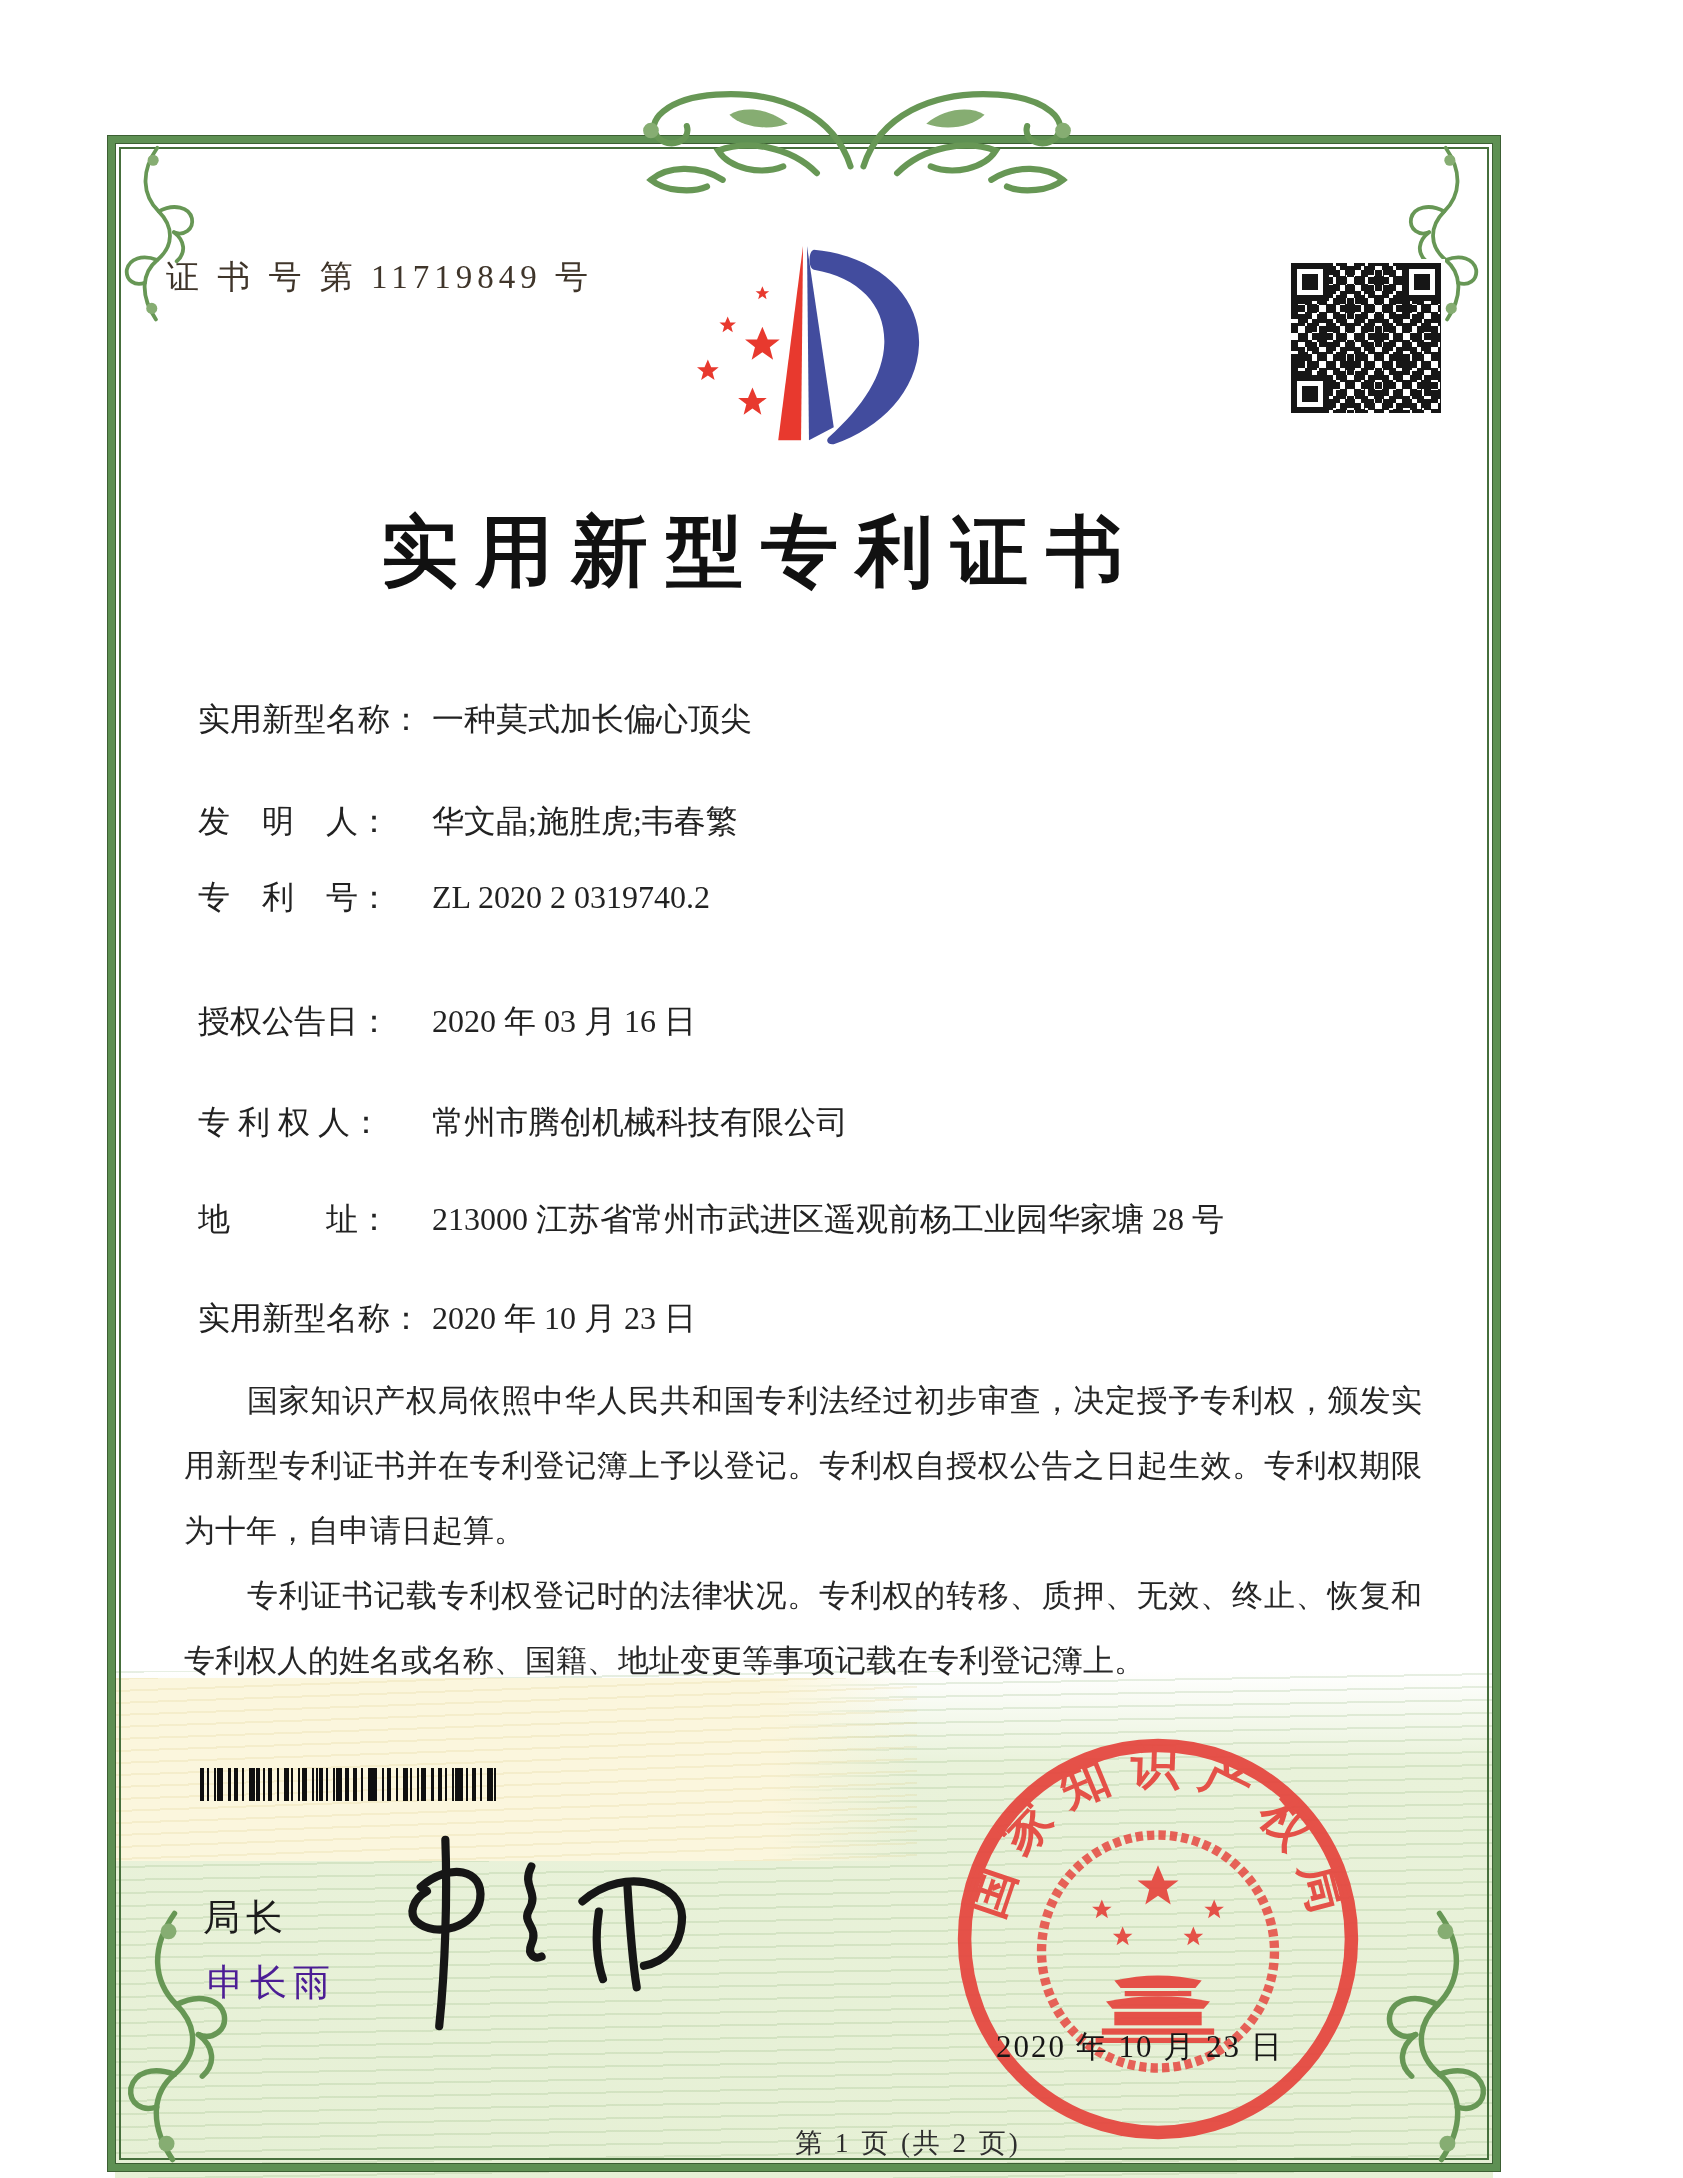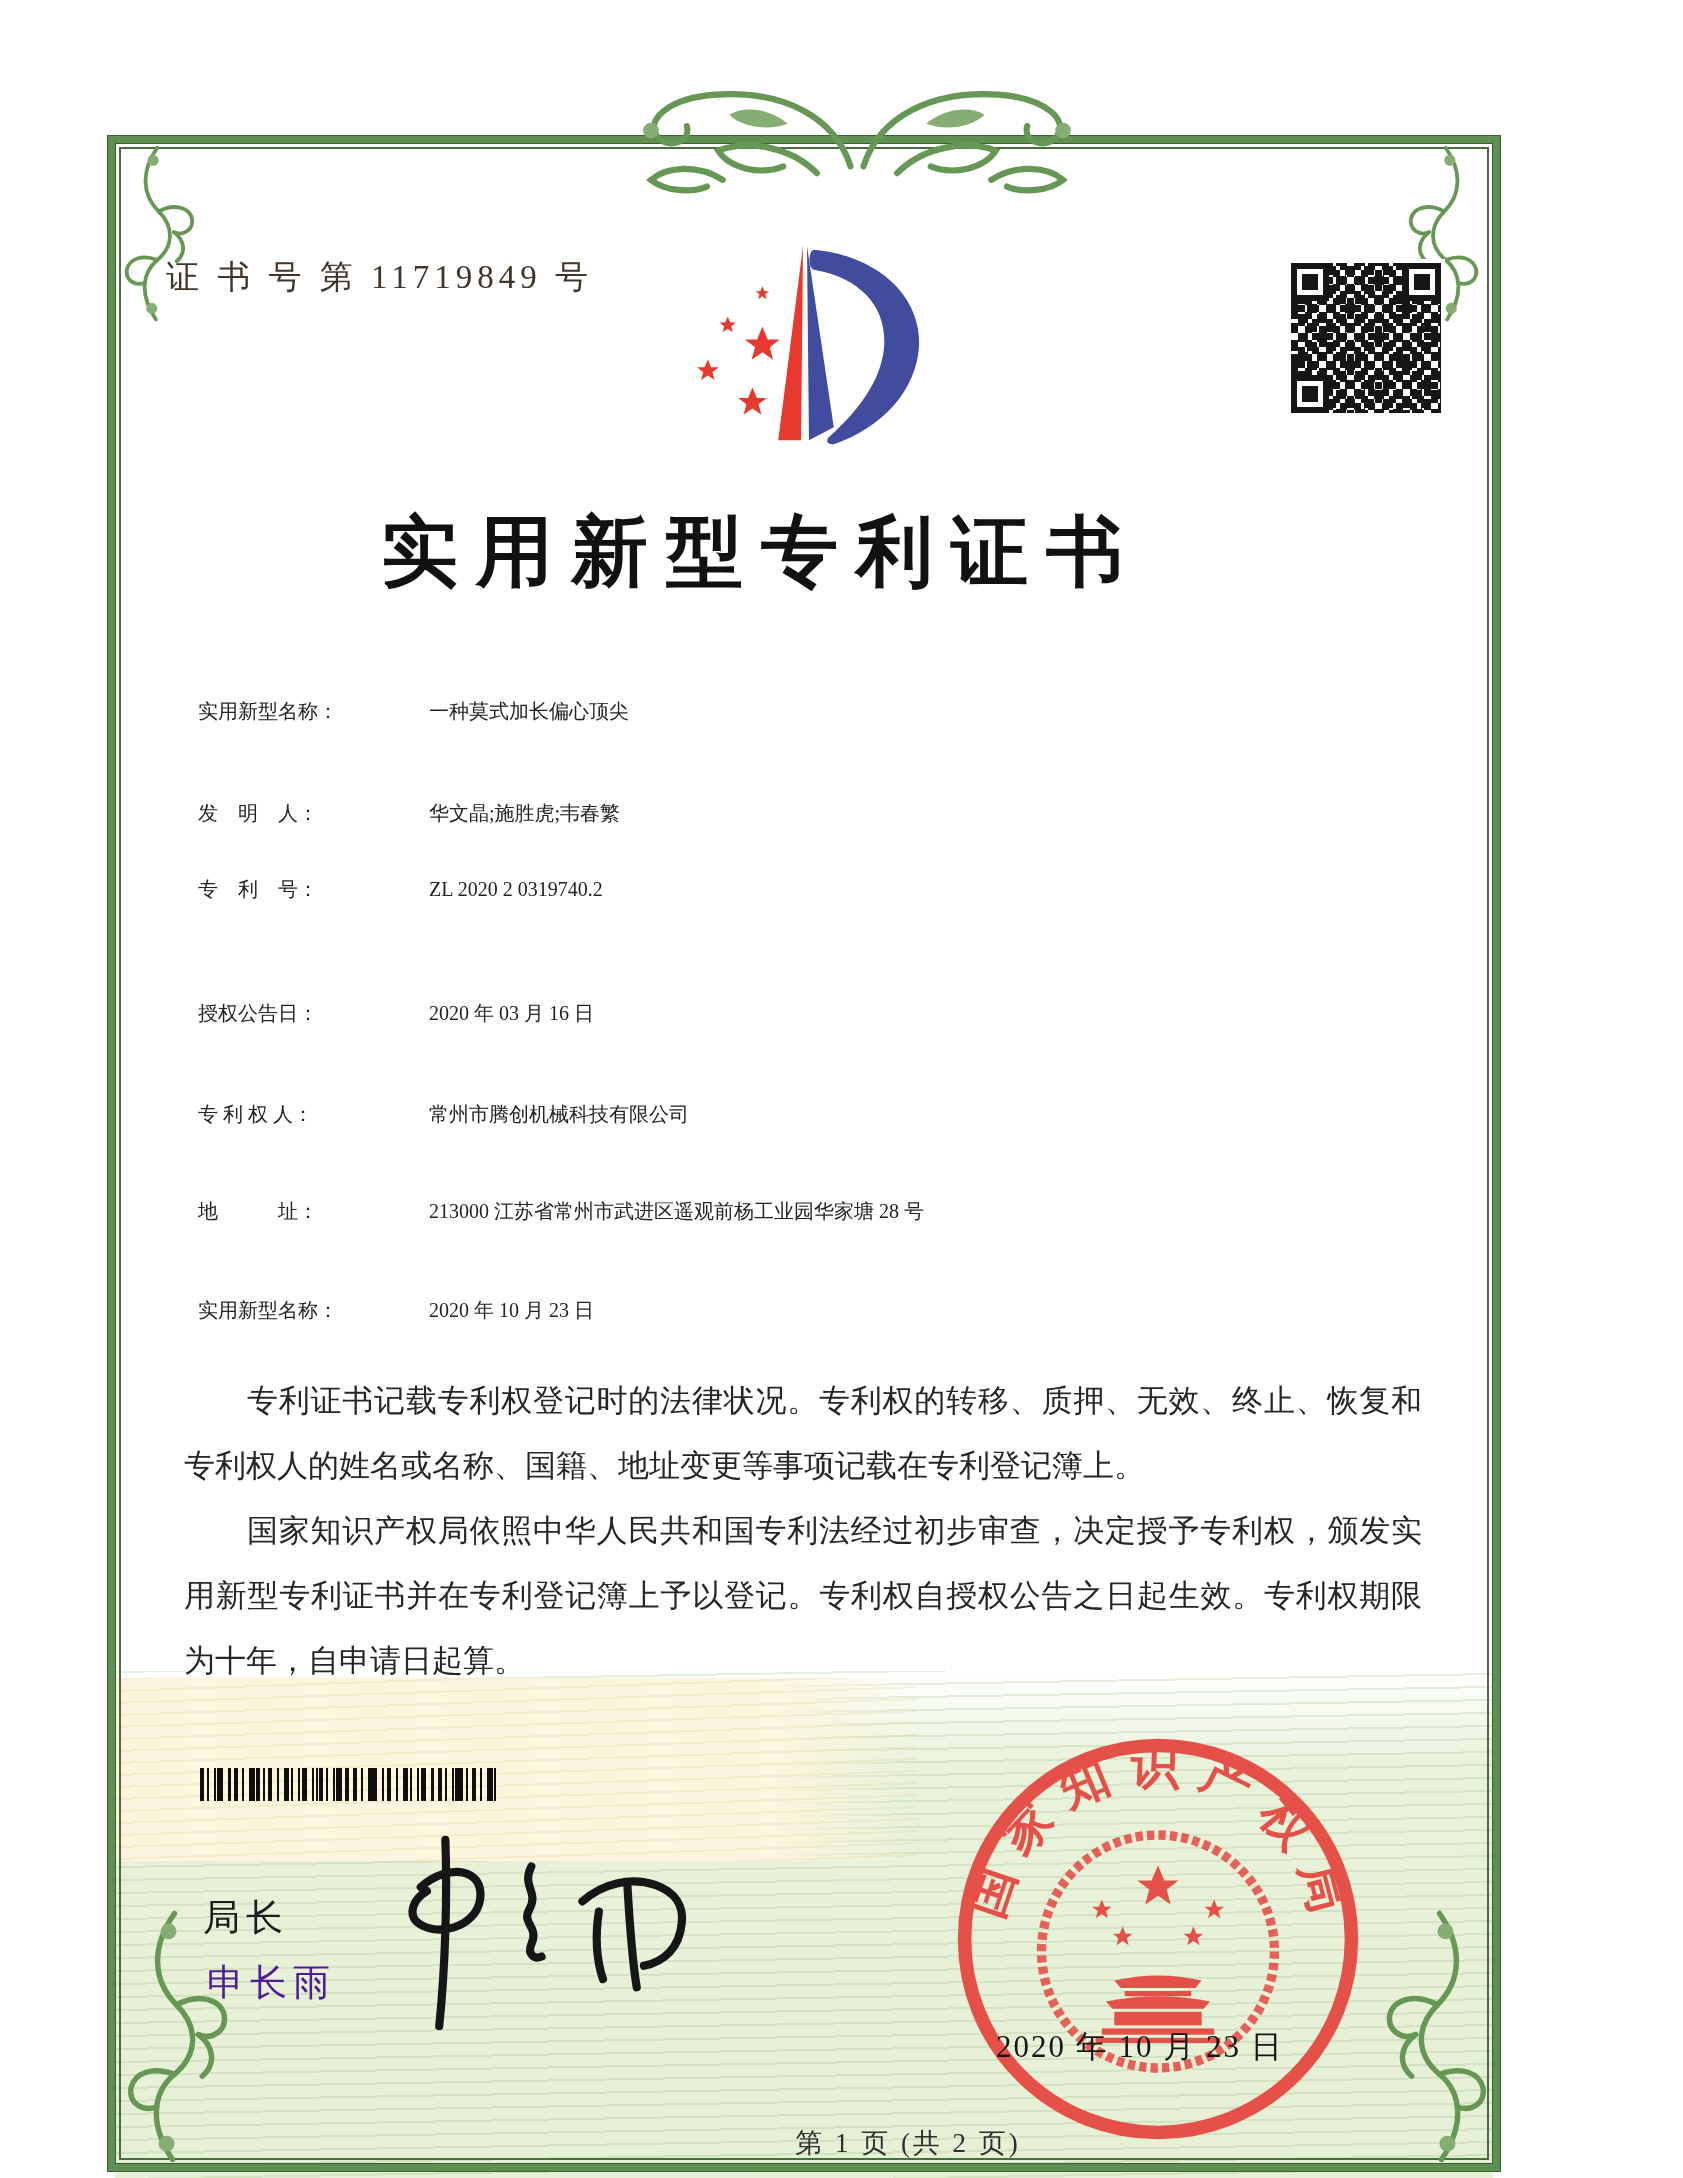--- a/index.html
+++ b/index.html
@@ -48,21 +48,21 @@
   }
   .qr .finder{position:absolute;width:38px;height:38px;border:6px solid #161616;background:#fff;box-sizing:border-box;}
   .qr .finder::after{content:'';position:absolute;inset:5px;background:#161616;}
   .qr .f-tl{left:4px;top:4px;} .qr .f-tr{right:4px;top:4px;} .qr .f-bl{left:4px;bottom:4px;}
   .title{
     position:absolute;left:108px;width:1288px;top:501px;margin:0;
     text-align:center;font-size:77px;font-weight:bold;letter-spacing:18px;text-indent:18px;
     color:#111;white-space:nowrap;
   }
   
-  .row{position:absolute;left:198px;width:1297px;font-size:20px;white-space:nowrap;color:#222;}
+  .row{position:absolute;left:198px;width:1297px;font-size:32px;white-space:nowrap;color:#222;}
   .lab{display:inline-block;min-width:226px;}
   .pair2{position:absolute;left:612px;top:0;}
   
   .paras{position:absolute;left:184px;top:1368px;width:1238px;}
   .paras p{margin:0;font-size:31px;line-height:65px;text-indent:63px;text-align:justify;color:#262626;}
   
   .barcode{
     position:absolute;left:200px;top:1768px;width:300px;height:33px;
     background-image:
       repeating-linear-gradient(90deg,#0f0f0f 0 2px,transparent 2px 7px),
@@ -183,22 +183,22 @@
   <div class="row" style="top:1198px">
     <span class="lab">地　　　址：</span>
     <span class="val">213000 江苏省常州市武进区遥观前杨工业园华家塘 28 号</span>
   </div>
   <div class="row" style="top:1297px">
     <span class="lab">实用新型名称：</span>
     <span class="val">2020 年 10 月 23 日</span>
   </div>
 
   <div class="paras">
+    <p>国家知识产权局依照中华人民共和国专利法经过初步审查，决定授予专利权，颁发实用新型专利证书并在专利登记簿上予以登记。专利权自授权公告之日起生效。专利权期限为十年，自申请日起算。</p>
     <p>专利证书记载专利权登记时的法律状况。专利权的转移、质押、无效、终止、恢复和专利权人的姓名或名称、国籍、地址变更等事项记载在专利登记簿上。</p>
-    <p>国家知识产权局依照中华人民共和国专利法经过初步审查，决定授予专利权，颁发实用新型专利证书并在专利登记簿上予以登记。专利权自授权公告之日起生效。专利权期限为十年，自申请日起算。</p>
   </div>
 
   <div class="barcode"></div>
 
   <div class="officer-title">局长</div>
   <div class="officer-name">申长雨</div>
 
   <svg class="signature" viewBox="0 0 300 210">
     <g fill="none" stroke="#161616" stroke-width="8" stroke-linecap="round" stroke-linejoin="round">
       <path d="M34,62 C62,38 96,44 92,74 C88,102 48,112 30,96 C22,88 26,74 40,66"></path>

